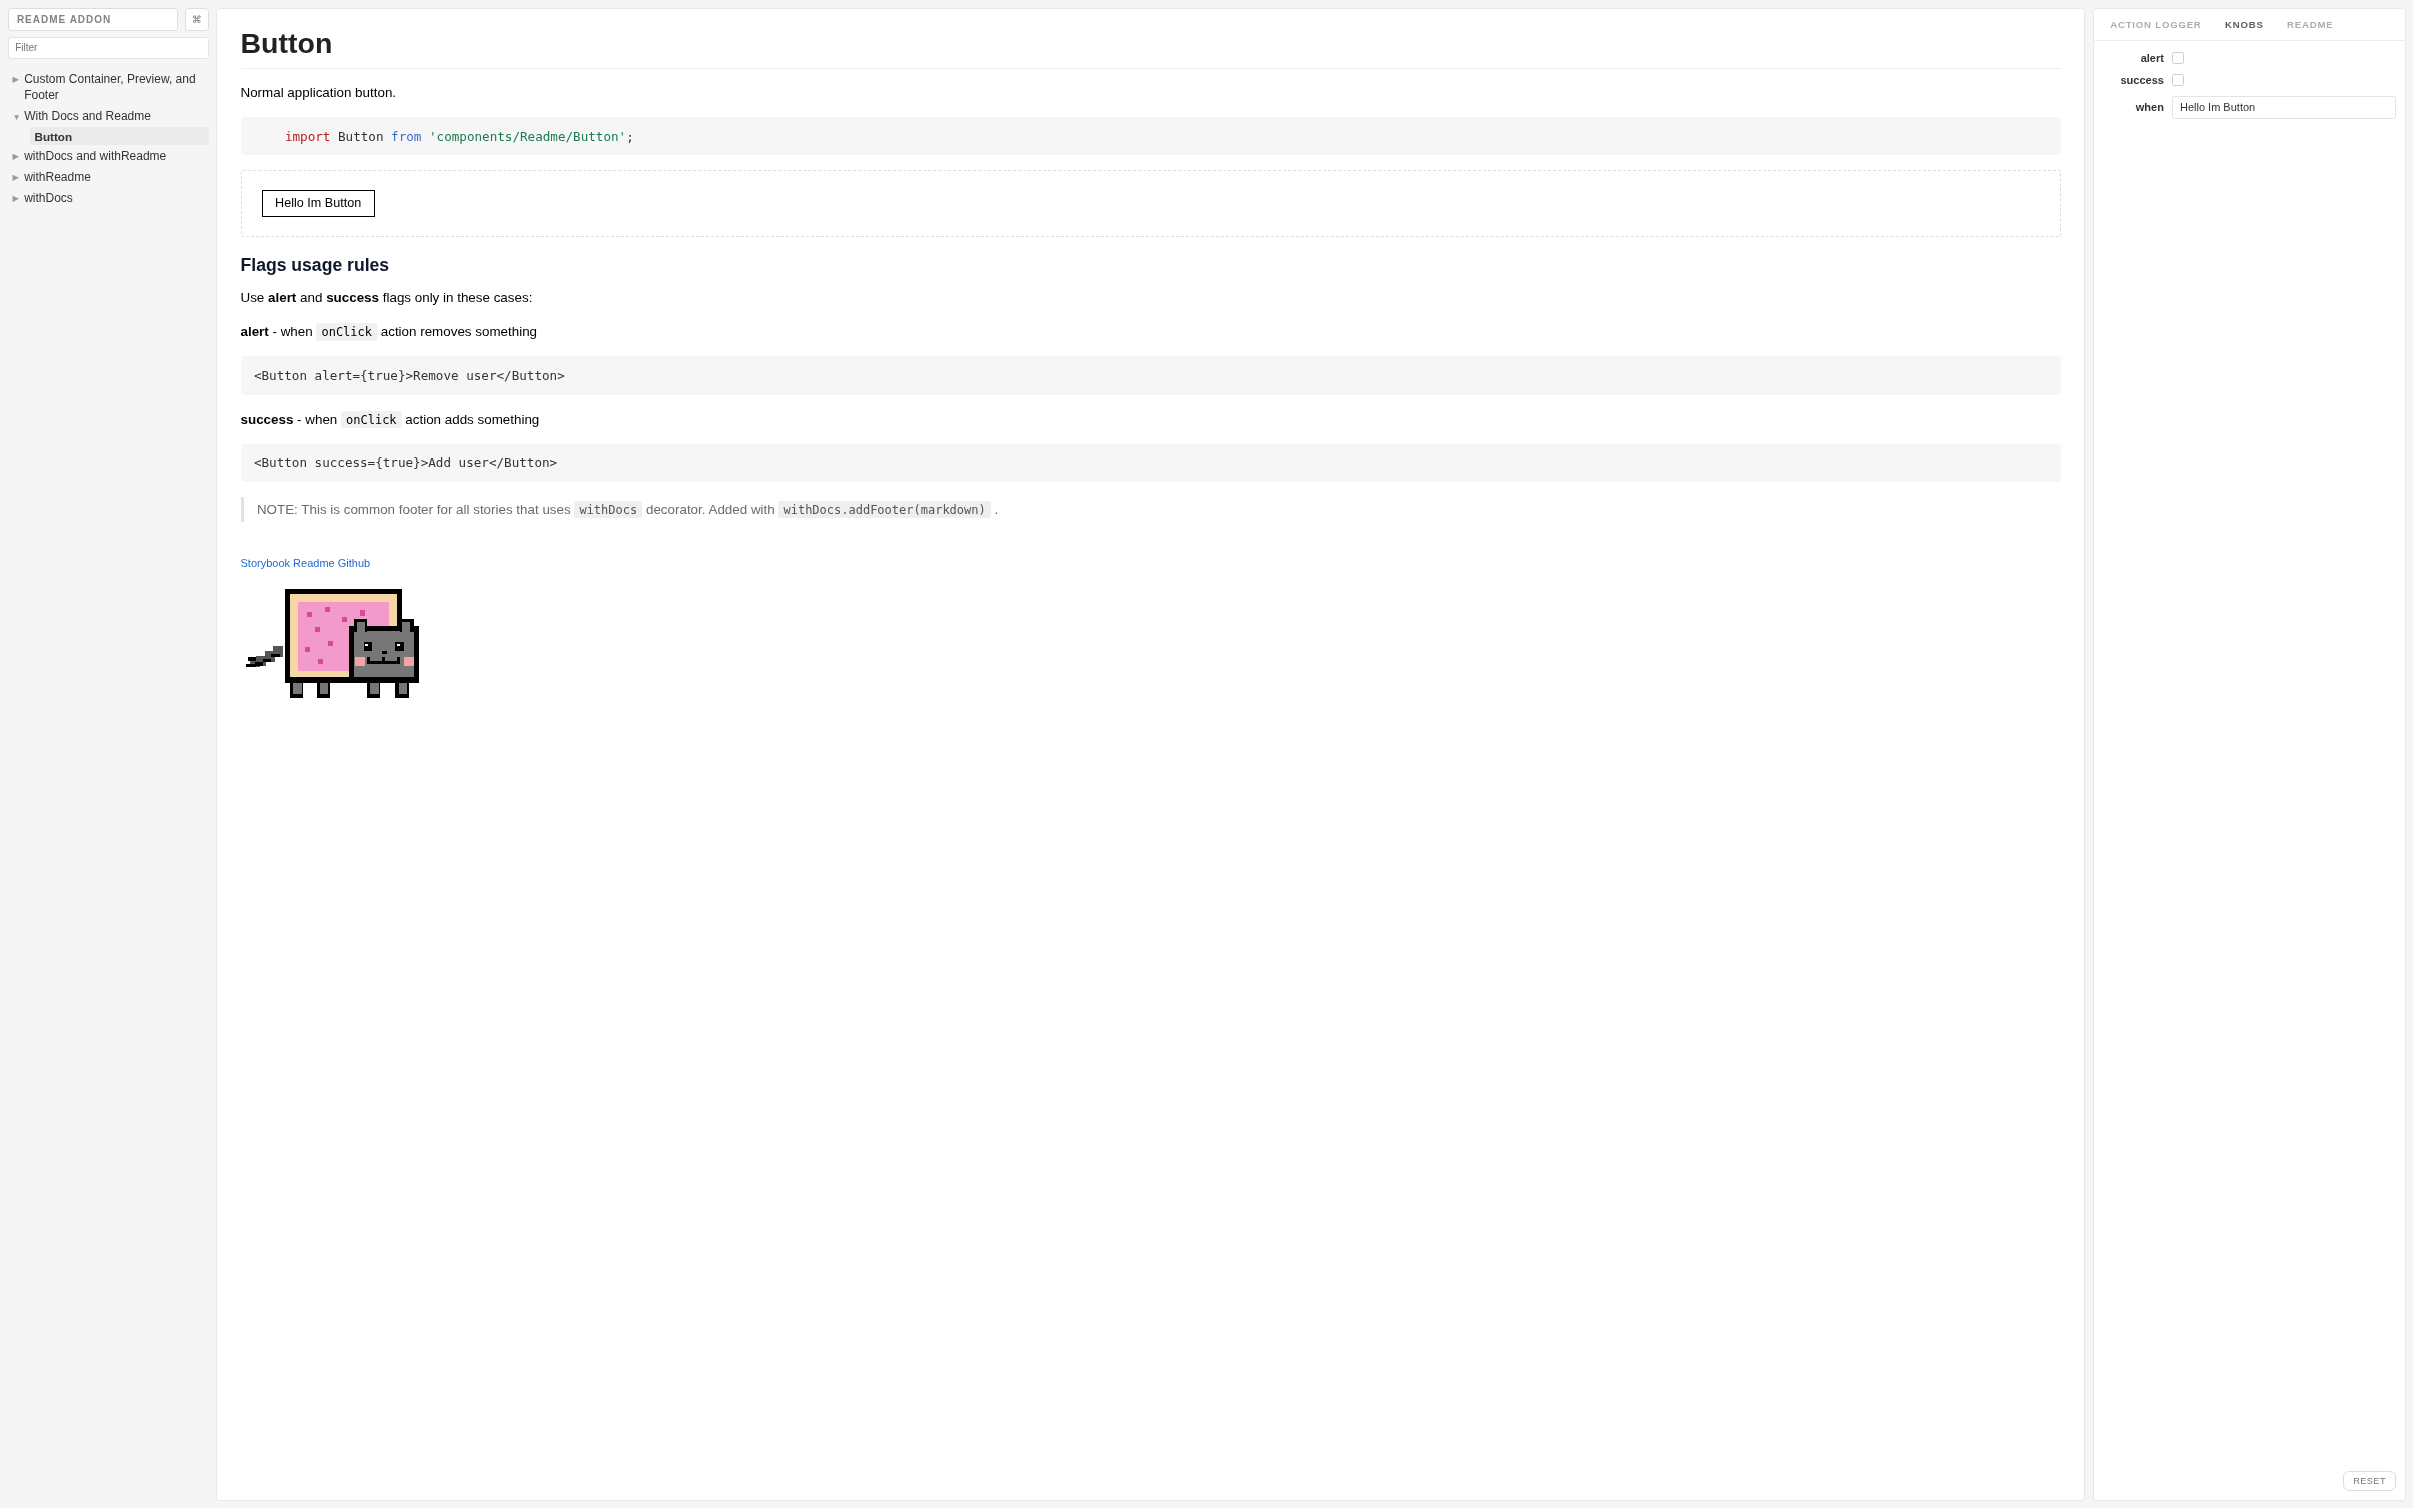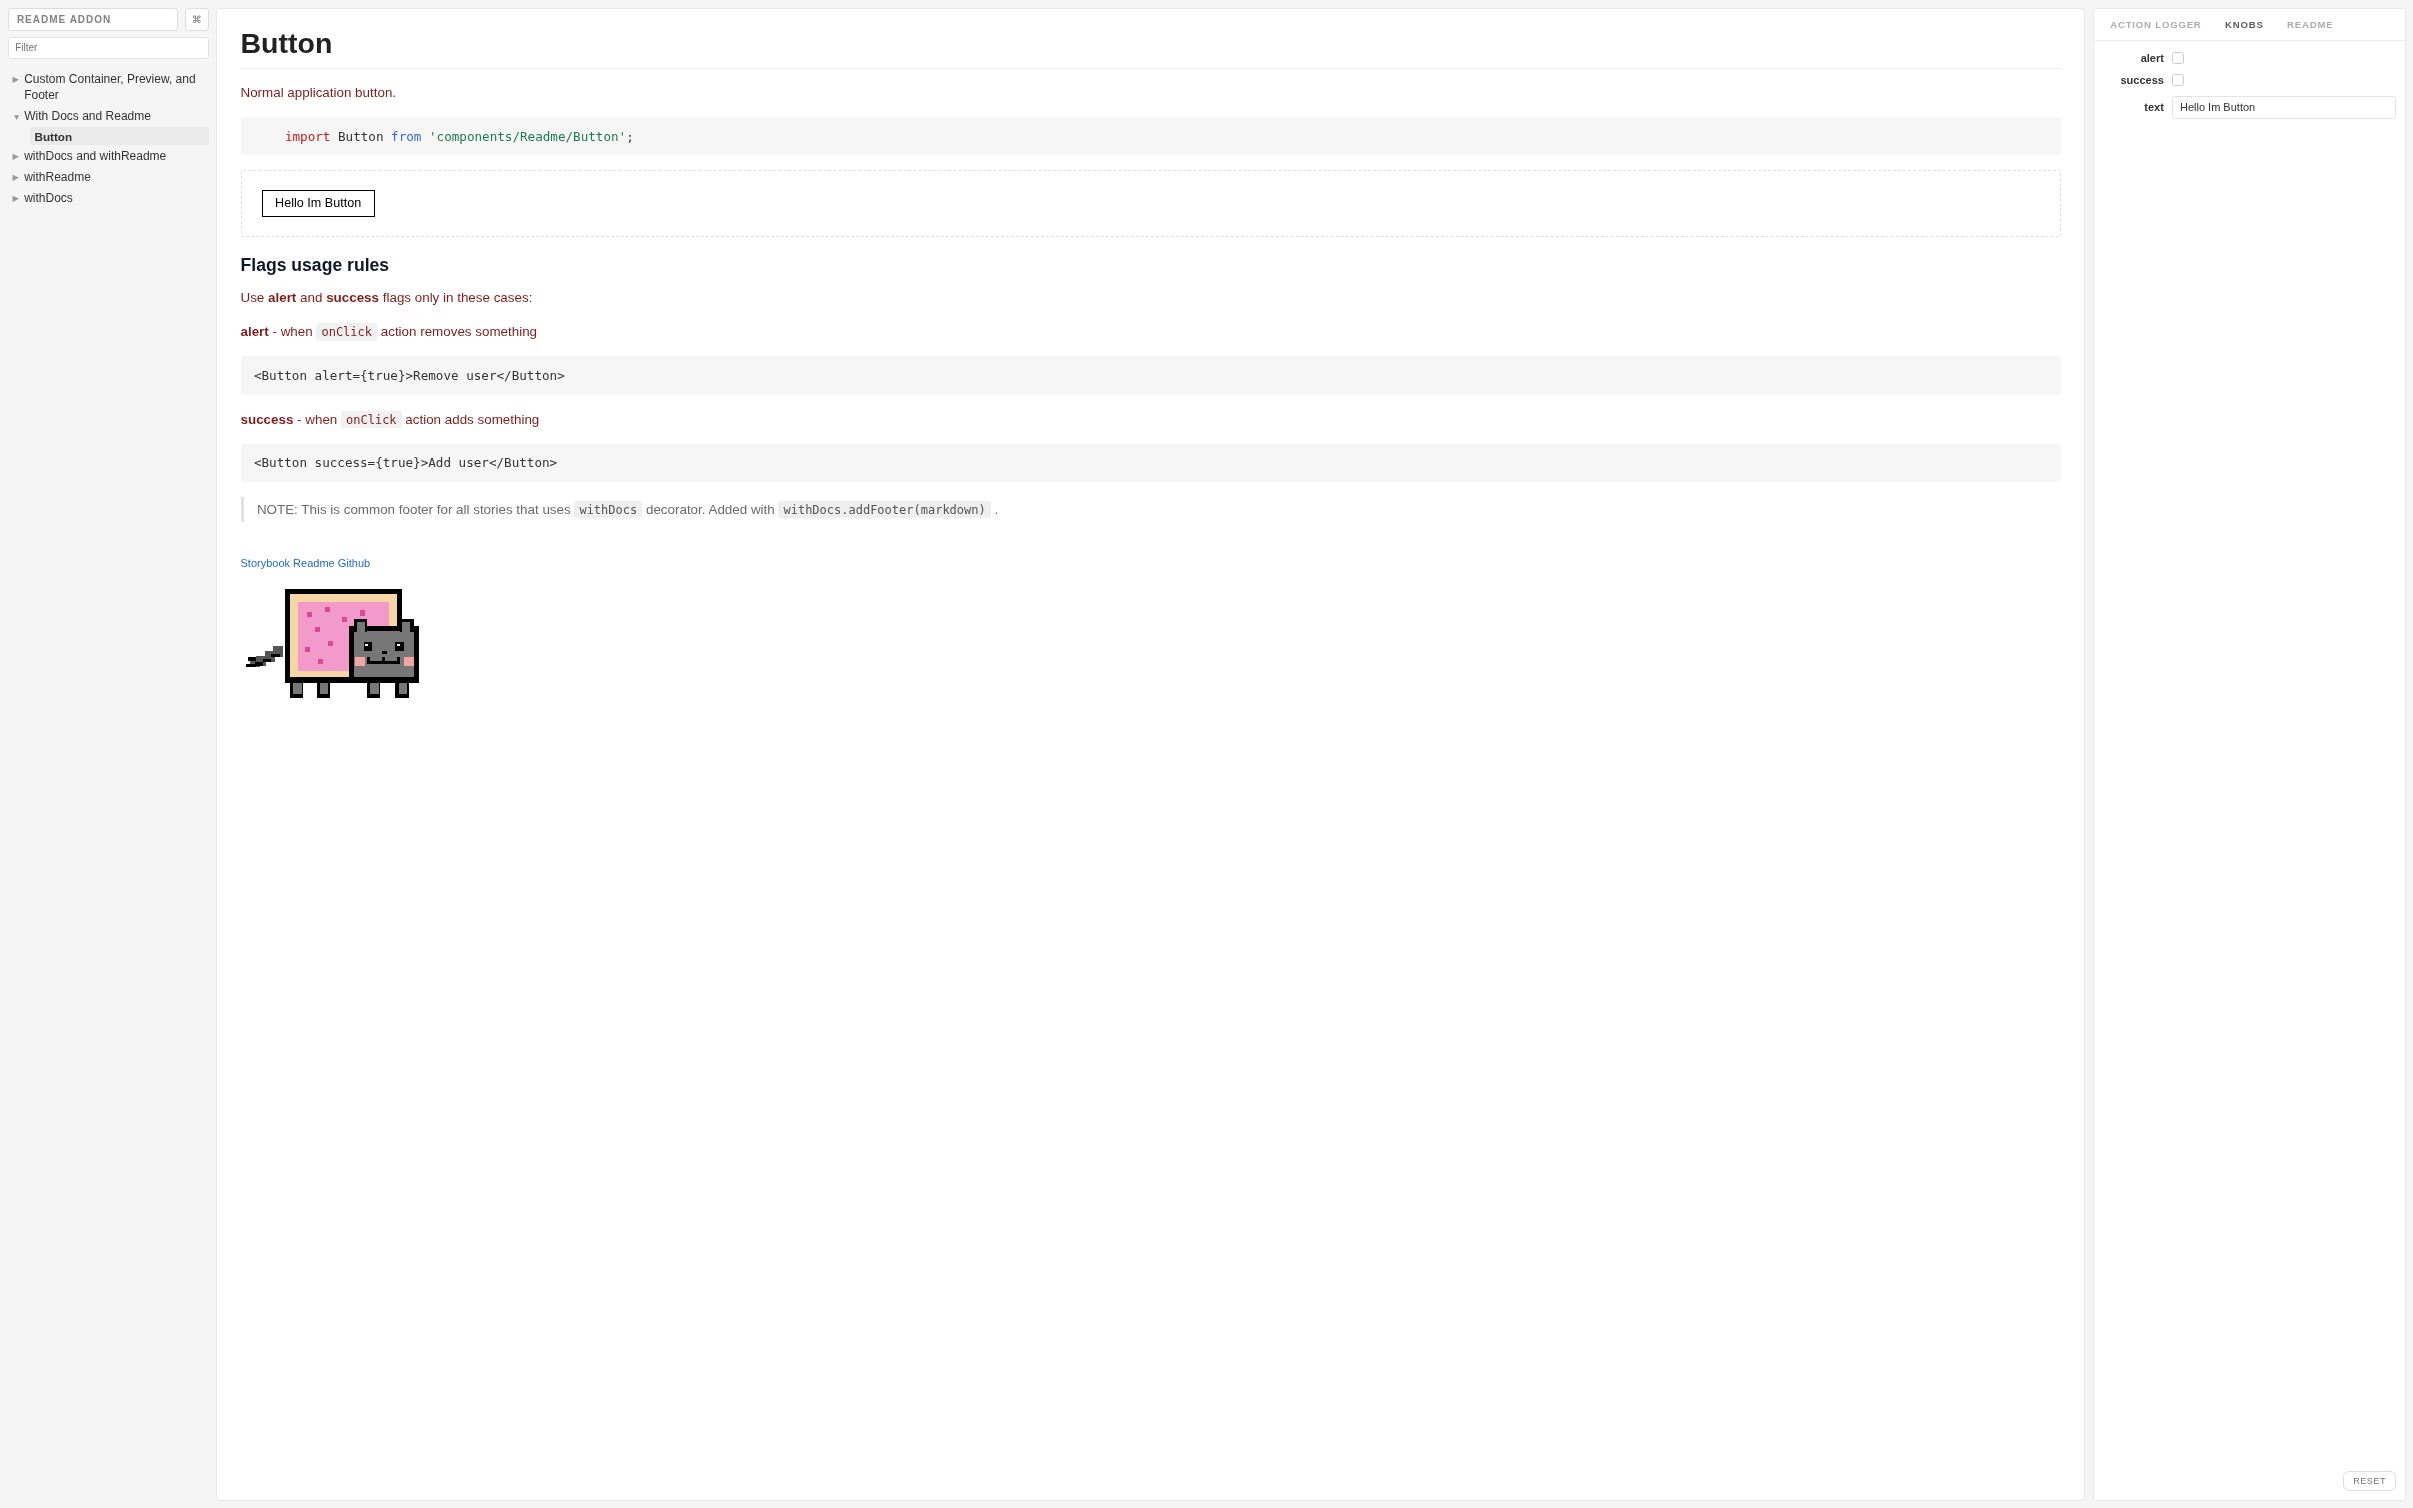--- a/index.html
+++ b/index.html
@@ -118,21 +118,21 @@
     .doc h1 {
       font-size: 28.5px;
       font-weight: 700;
       color: #222;
       border-bottom: 0.8px solid #eee;
       padding-bottom: 8.4px;
       margin-bottom: 13.4px;
     }
     .doc p {
       font-size: 13.4px;
-      color: #7f1d1d;
+      color: #000000;
       margin-bottom: 13.4px;
       line-height: 1.55;
     }
     .code-block {
       background: #f6f6f6;
       border-radius: 3.4px;
       padding: 11.7px 13.4px;
       font-family: ui-monospace, SFMono-Regular, Menlo, Consolas, monospace;
       font-size: 12.6px;
       margin-bottom: 15px;
@@ -423,21 +423,21 @@
     <div class="knob-form">
       <div class="knob-row">
         <span class="knob-label">alert</span>
         <span class="knob-checkbox"></span>
       </div>
       <div class="knob-row">
         <span class="knob-label">success</span>
         <span class="knob-checkbox"></span>
       </div>
       <div class="knob-row">
-        <span class="knob-label">text</span>
+        <span class="knob-label">when</span>
         <input class="knob-input" value="Hello Im Button" style="">
       </div>
     </div>
     <button class="reset-btn">RESET</button>
   </aside>
 
 </div>
 
 
 </body></html>

